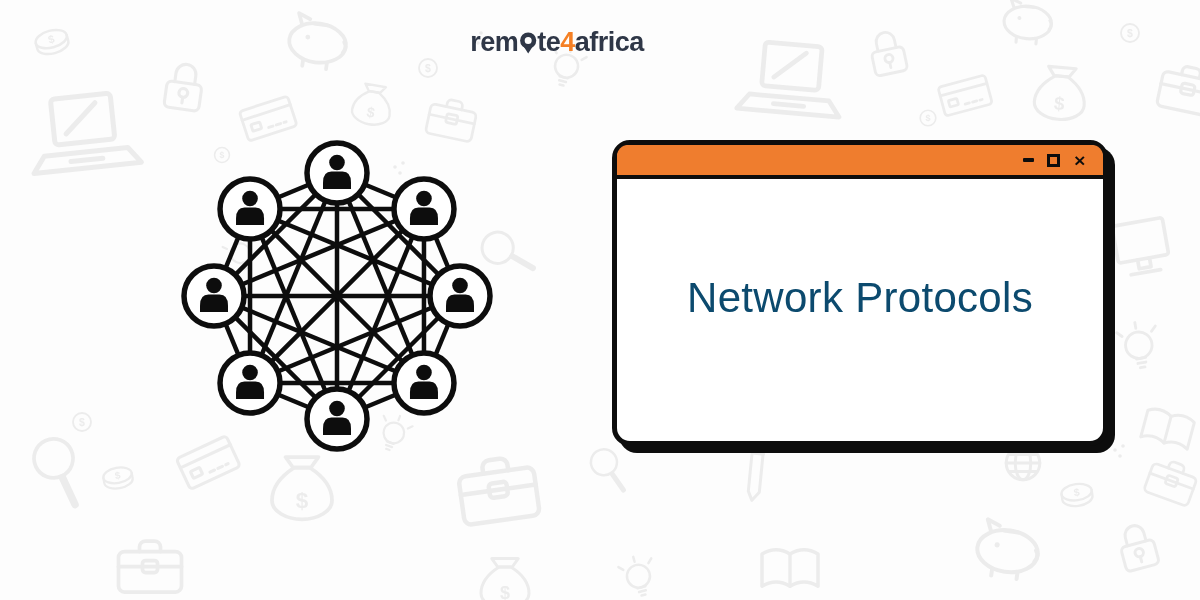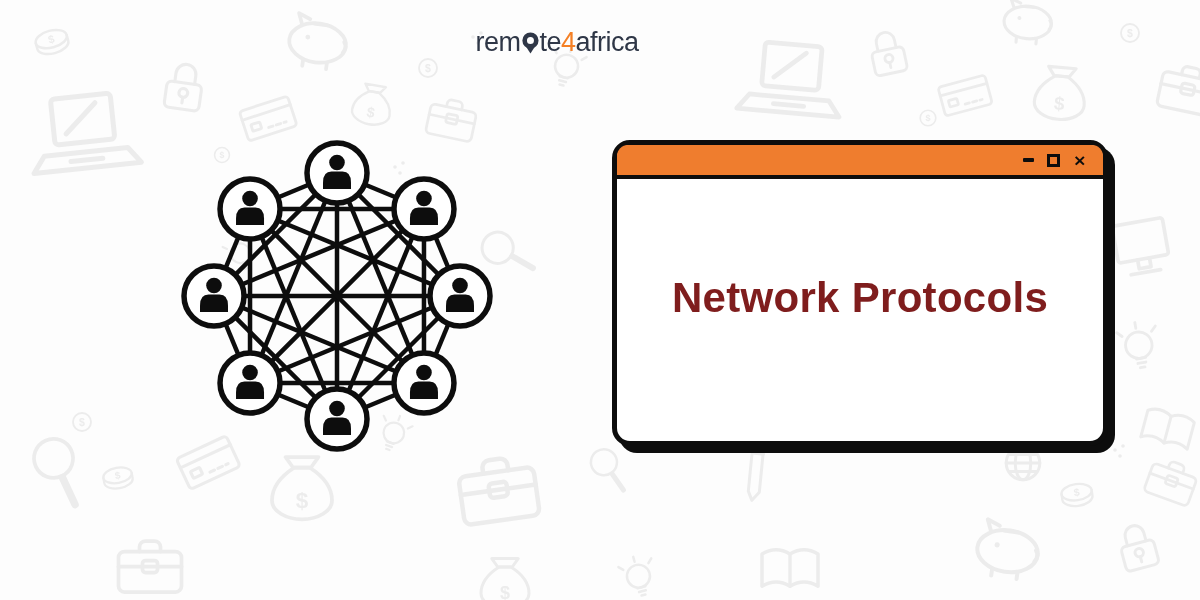--- a/index.html
+++ b/index.html
@@ -4,37 +4,37 @@
 <style>
   html,body{margin:0;padding:0;background:#fff;}
   .canvas{position:relative;width:1200px;height:600px;overflow:hidden;background:#fdfdfd;
           font-family:"Liberation Sans",sans-serif;}
   svg.bg{position:absolute;left:0;top:0;}
   .doodle-layer{stroke:#ececec;stroke-width:2.5;fill:none;stroke-linecap:round;stroke-linejoin:round;}
   .dt{fill:#ececec;stroke:none;font-family:"Liberation Sans",sans-serif;}
   .dtf{fill:#ececec;stroke:none;}
 
   .logo{position:absolute;top:27px;left:calc(50% - 43px);transform:translateX(-50%);
-        font-size:27px;font-weight:400;letter-spacing:-0.5px;color:#2f3747;white-space:nowrap;cursor:pointer;}
+        font-size:27px;font-weight:700;letter-spacing:-0.5px;color:#2f3747;white-space:nowrap;cursor:pointer;}
   .logo .accent{color:#f58025;}
   .logo svg.pin{vertical-align:-4.5px;margin:0 0.5px;}
 
   svg.mesh{position:absolute;left:152px;top:111px;}
 
   .browser-window{position:absolute;left:612px;top:140px;width:496px;height:306px;box-sizing:border-box;
         border:5px solid #0d0d0d;border-radius:18px;background:#ffffff;box-shadow:7px 7px 0 #0d0d0d;}
   .titlebar{height:34px;box-sizing:border-box;background:#ef7d2e;border-bottom:4px solid #0d0d0d;
         border-radius:11px 11px 0 0;position:relative;}
   .controls{position:absolute;right:17px;top:0;height:30px;display:flex;align-items:center;gap:13px;}
   .ctrl-min{display:inline-block;width:11px;height:3.5px;background:#0d0d0d;border-radius:1px;cursor:pointer;}
   .ctrl-max{display:inline-block;width:7px;height:7px;border:3px solid #0d0d0d;cursor:pointer;}
   .ctrl-close{font-size:15px;font-weight:700;color:#0d0d0d;line-height:1;cursor:pointer;
         transform:scaleY(0.95);}
   .window-body{height:calc(100% - 34px);display:flex;align-items:center;justify-content:center;}
-  .window-title{margin:0;font-size:42px;font-weight:700;letter-spacing:0.3px;color:#7f1d1d;
+  .window-title{margin:0;font-size:42px;font-weight:400;letter-spacing:0.3px;color:#0c4a6e;
         transform:translateY(-12px);}
 </style>
 </head>
 <body>
 
 <div class="canvas" style="background: rgb(253, 253, 253);">
 
   <svg class="bg" width="1200" height="600">
     <defs>
       <g id="d-laptop">

